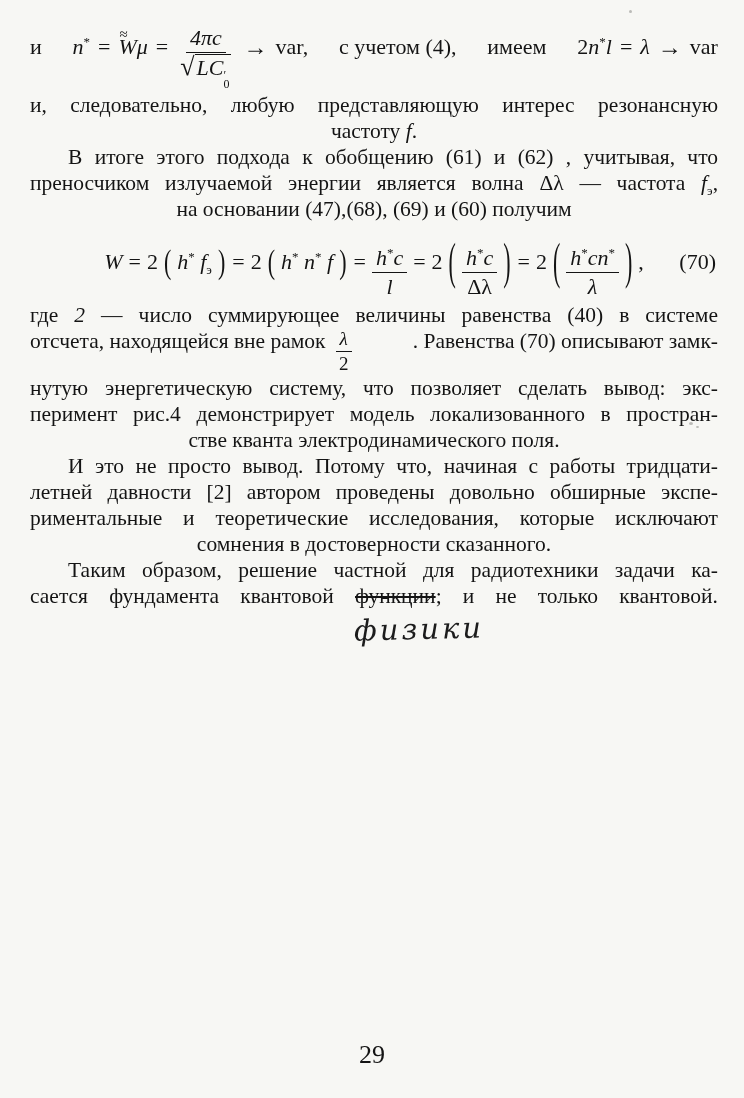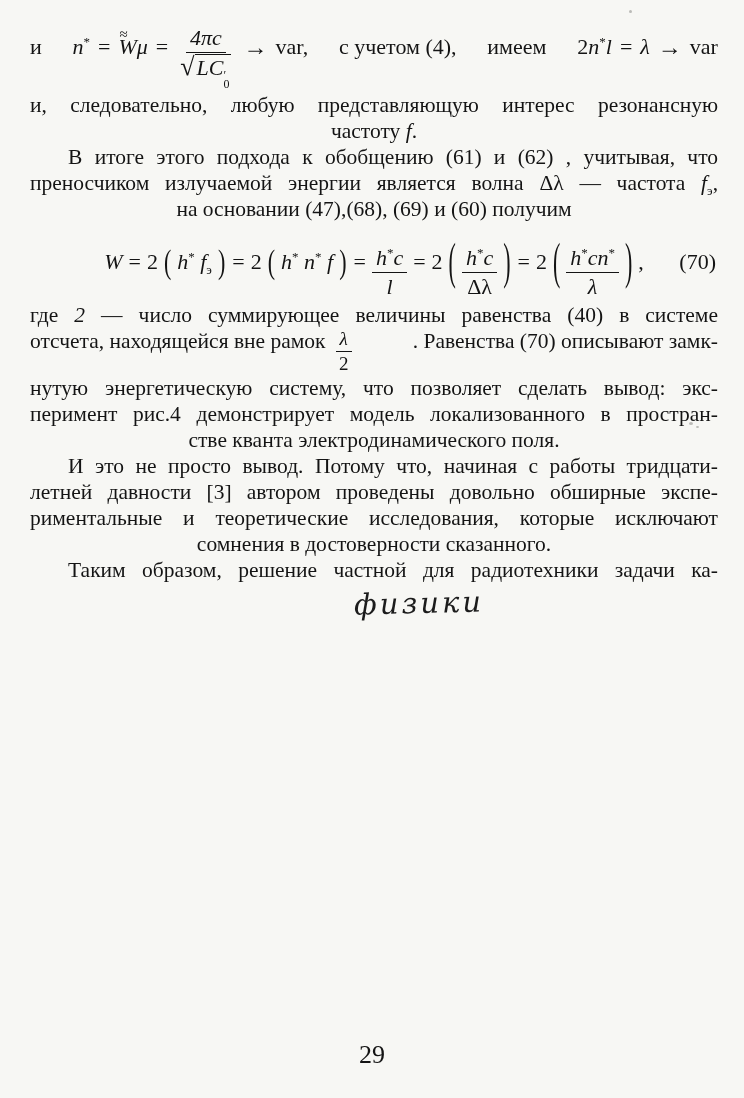--- a/index.html
+++ b/index.html
@@ -162,27 +162,28 @@
           <span class="num"><i>λ</i></span>
           <span class="den"><span>2</span></span>
         </span><span class="flex-sp"></span><span>. Равенства (70) описывают замк-</span></span>
     <span class="line jl">нутую энергетическую систему, что позволяет сделать вывод: экс-</span>
     <span class="line jl">перимент рис.4 демонстрирует модель локализованного в простран-</span>
     <span class="line ll">стве кванта электродинамического поля.</span>
   </div>
 
   <div class="para">
     <span class="line jl ind">И это не просто вывод. Потому что, начиная с работы тридцати-</span>
-    <span class="line jl">летней давности [3] автором проведены довольно обширные экспе-</span>
+    <span class="line jl">летней давности [2] автором проведены довольно обширные экспе-</span>
     <span class="line jl">риментальные и теоретические исследования, которые исключают</span>
     <span class="line ll">сомнения в достоверности сказанного.</span>
   </div>
 
   <div class="para">
     <span class="line jl ind">Таким образом, решение частной для радиотехники задачи ка-</span>
+    <span class="line jl"><span>сается фундамента квантовой</span> <span><span class="strike">функции</span><span>;</span></span> <span>и не только квантовой.</span></span>
   </div>
 
   <div class="handwritten">физики</div>
 
   <div class="speck" style="left:629px; top:10px; width:3px; height:3px;"></div>
   <div class="speck" style="left:689px; top:422px; width:4px; height:3px;"></div>
   <div class="speck" style="left:696px; top:426px; width:3px; height:2px;"></div>
 
   <div class="page-number">29</div>
 

